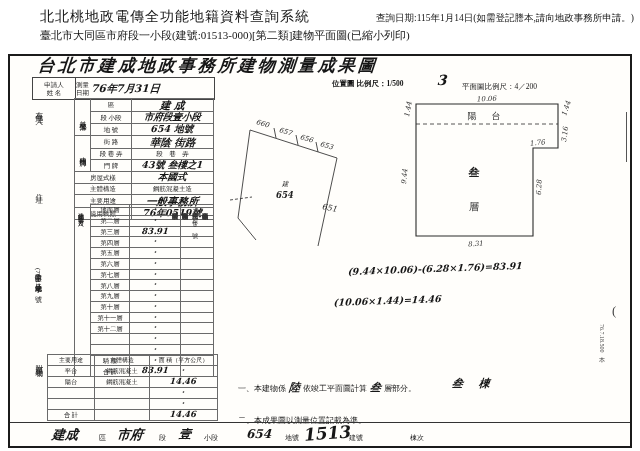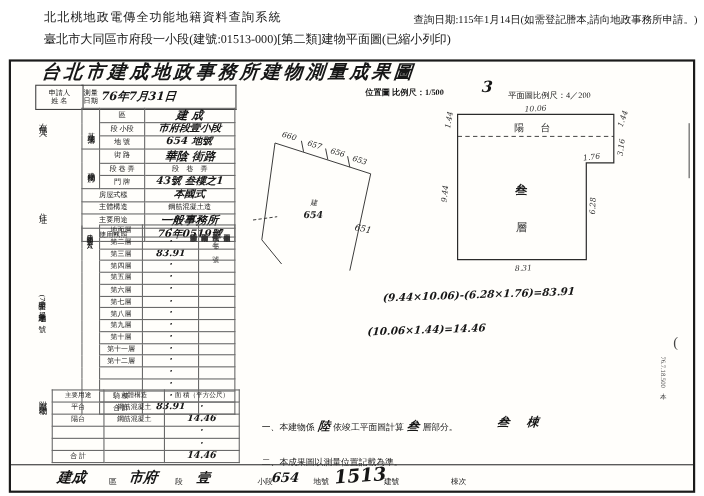--- a/index.html
+++ b/index.html
@@ -1,20 +1,20 @@
 <!DOCTYPE html>
 <html><head>
 <meta charset="utf-8">
 <style>
   html,body{margin:0;padding:0;}
   body{width:640px;height:451px;background:#ffffff;position:relative;overflow:hidden;
        font-family:"Liberation Serif","DejaVu Serif",serif;color:#161616;}
   .abs{position:absolute;}
   
-  .sys-title{left:40px;top:8px;font-size:11px;letter-spacing:1px;}
+  .sys-title{left:40px;top:8px;font-size:14px;letter-spacing:1px;}
   .qdate{left:376px;top:12px;font-size:9.5px;}
   .subtitle{left:40px;top:28px;font-size:11px;}
   
   .doc{left:8px;top:54px;width:620px;height:390px;border:2px solid #1b1b1b;background:#fffefb;}
   .doc *{line-height:1.15;}
   .doc-title{left:28px;top:0px;font-size:17px;font-weight:700;font-style:italic;letter-spacing:3px;
              transform:skewX(-5deg);white-space:nowrap;}
   .hw{font-family:"DejaVu Serif",serif;font-style:italic;font-weight:700;display:inline-block;transform:skewX(-5deg);}
   .vtext{writing-mode:vertical-rl;}
   table{border-collapse:collapse;table-layout:fixed;}
@@ -366,19 +366,19 @@
   <div class="abs vtext print-note">76.7.18.500本</div>
   <div class="abs paren">(</div>
   <div class="abs rtick"></div>
 
   <div class="abs footline"></div>
   <span class="abs hw fhw" style="left:42px;font-size:13px;">建成</span>
   <span class="abs fi" style="left:89px;">區</span>
   <span class="abs hw fhw" style="left:107px;font-size:13px;">市府</span>
   <span class="abs fi" style="left:149px;">段</span>
   <span class="abs hw fhw" style="left:169px;font-size:12px;">壹</span>
-  <span class="abs fi" style="left:224px;">小段</span>
+  <span class="abs fi" style="left:194px;">小段</span>
   <span class="abs hw fhw" style="left:237px;font-size:12px;">654</span>
   <span class="abs fi" style="left:275px;">地號</span>
   <span class="abs hw" style="left:294px;top:368px;font-size:17px;transform:rotate(-4deg);">1513</span>
   <span class="abs fi" style="left:339px;">建號</span>
   <span class="abs fi" style="left:400px;">棟次</span>
 </div>
 
 </body></html>

